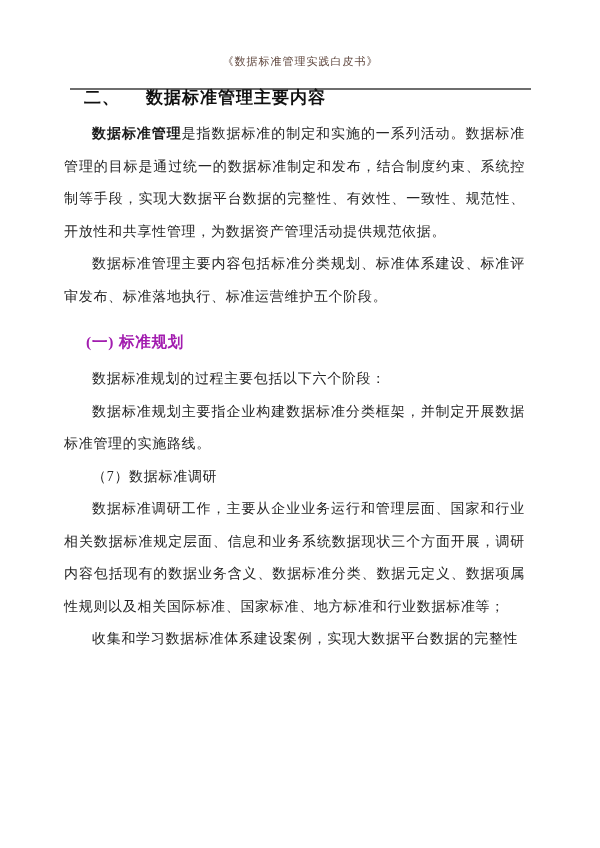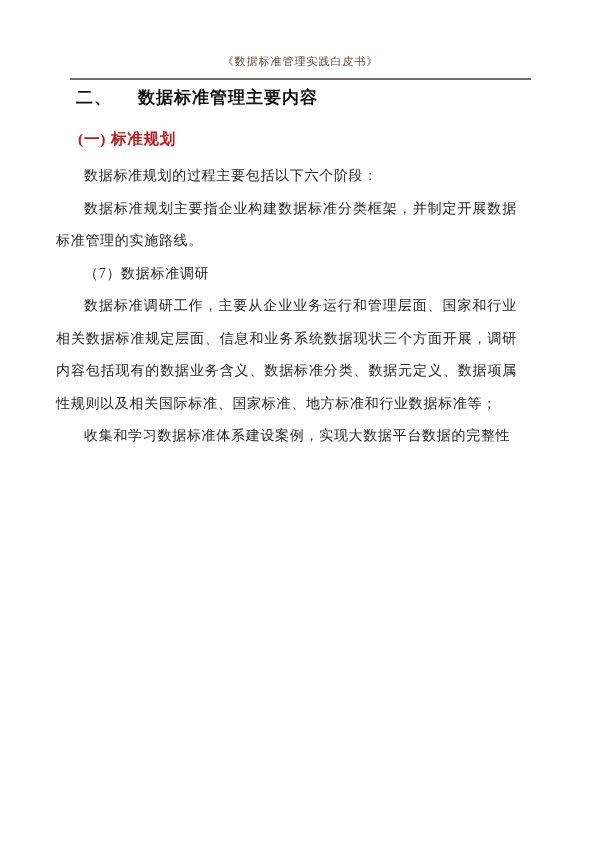--- a/index.html
+++ b/index.html
@@ -15,33 +15,33 @@
     overflow: hidden;
     font-family: "Liberation Serif", "DejaVu Serif", serif;
     color: #2b2b2b;
   }
   .page-header {
     position: absolute;
     top: 54px;
     left: 70px;
     width: 461px;
     text-align: center;
-    padding-bottom: 10px;
+    padding-bottom: 20px;
     border-bottom: 2px solid #6e6e6e;
   }
   .header-title {
     font-size: 11px;
     letter-spacing: 1px;
     color: #5f463d;
     line-height: 14px;
   }
   .content {
     position: absolute;
     top: 86px;
-    left: 56px;
+    left: 64px;
     width: 461px;
   }
   .sec-heading {
     margin: 0 0 8px 20px;
     font-family: "Liberation Sans", "DejaVu Sans", sans-serif;
     font-weight: bold;
     font-size: 17px;
     line-height: 24px;
     letter-spacing: 1px;
     color: #111111;
@@ -62,21 +62,21 @@
     font-weight: bold;
     color: #1a1a1a;
   }
   .sub-heading {
     margin: 16px 0 8px 0;
     padding-left: 22px;
     font-size: 15.5px;
     font-weight: bold;
     line-height: 26px;
     letter-spacing: 0.8px;
-    color: #b91c1c;
+    color: #a21caf;
   }
   .page-footer {
     position: absolute;
     top: 790px;
     left: 0;
     width: 100%;
     text-align: center;
     font-size: 13px;
     color: #222222;
   }
@@ -89,21 +89,25 @@
   <header class="page-header">
     <div class="header-title">《数据标准管理实践白皮书》</div>
   </header>
 
   <main class="content">
 
     <h1 class="sec-heading">
       <span class="sec-num">二、</span><span class="sec-title">数据标准管理主要内容</span>
     </h1>
 
+    <p class="para">
+      <strong class="lead">数据标准管理</strong><span>是指数据标准的制定和实施的一系列活动。数据标准管理的目标是通过统一的数据标准制定和发布，结合制度约束、系统控制等手段，实现大数据平台数据的完整性、有效性、一致性、规范性、开放性和共享性管理，为数据资产管理活动提供规范依据。</span>
+    </p>
 
+    <p class="para">数据标准管理主要内容包括标准分类规划、标准体系建设、标准评审发布、标准落地执行、标准运营维护五个阶段。</p>
 
     <h2 class="sub-heading">(一) 标准规划</h2>
 
     <p class="para">数据标准规划的过程主要包括以下六个阶段：</p>
 
     <p class="para">数据标准规划主要指企业构建数据标准分类框架，并制定开展数据标准管理的实施路线。</p>
 
     <p class="para">（7）数据标准调研</p>
 
     <p class="para">数据标准调研工作，主要从企业业务运行和管理层面、国家和行业相关数据标准规定层面、信息和业务系统数据现状三个方面开展，调研内容包括现有的数据业务含义、数据标准分类、数据元定义、数据项属性规则以及相关国际标准、国家标准、地方标准和行业数据标准等；</p>

